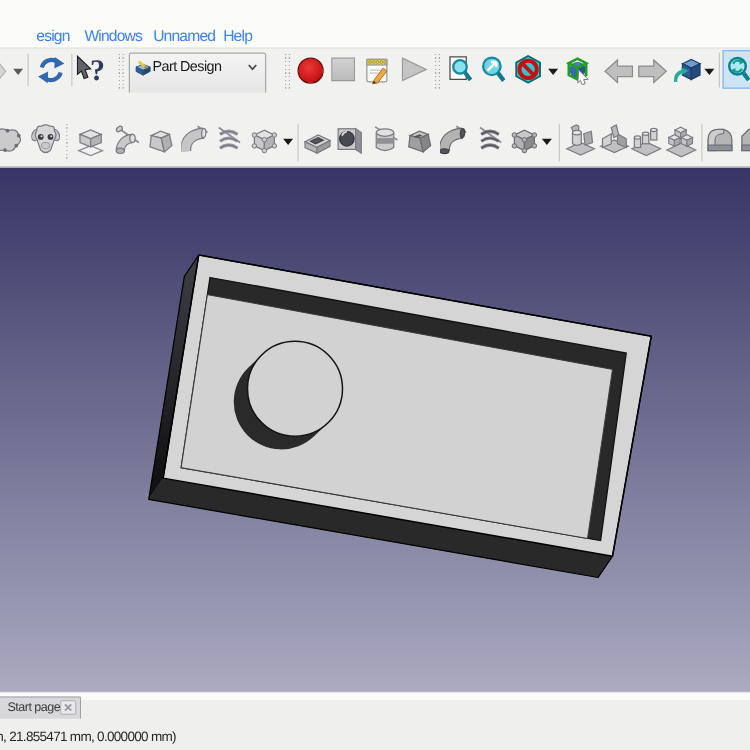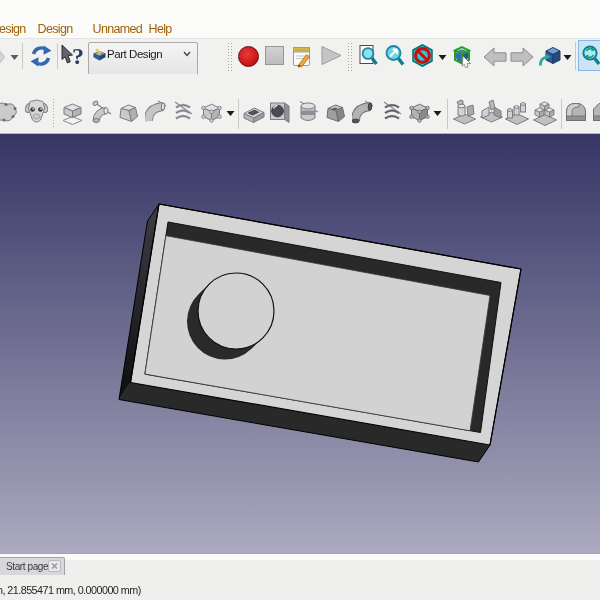--- a/index.html
+++ b/index.html
@@ -1,28 +1,28 @@
 <!DOCTYPE html>
 <html><head>
 <meta charset="utf-8">
 <style>
   * { margin:0; padding:0; box-sizing:border-box; }
   html,body { width:600px; height:600px; overflow:hidden; font-family:"Liberation Sans", sans-serif; }
   #app { position:relative; width:600px; height:600px; background:#f1f1ef; }
   
   #menubar { position:absolute; left:0; top:0; width:600px; height:38px; background:#fbfbfa; }
-  #menubar span { position:absolute; top:22px; font-size:12.5px; letter-spacing:-0.65px; color:#a16207; }
+  #menubar span { position:absolute; top:22px; font-size:12.5px; letter-spacing:-0.65px; color:#3b82f6;margin-left:30px; }
   
   #row1 { position:absolute; left:0; top:38px; width:600px; height:36px; background:#f1f1ef; border-top:1px solid #e3e3e1; }
   #row2 { position:absolute; left:0; top:74px; width:600px; height:60px; background:#f1f1ef; border-bottom:1px solid #b4b4b2; }
   .ic { position:absolute; }
   .vsep { position:absolute; width:1px; background:#c9c9c7; }
   .dsep { position:absolute; width:1px; background:repeating-linear-gradient(#aaa 0 1px, transparent 1px 3px); }
   
-  #combo { position:absolute; left:88px; top:42px; width:110px; height:36px;
+  #combo { position:absolute; left:103px; top:42px; width:110px; height:36px;
            background:linear-gradient(#f4f4f4,#e4e4e4); border:1px solid #a9a9a9; border-radius:2px; }
   #combo .lbl { position:absolute; left:18px; top:5px; font-size:11.5px; letter-spacing:-0.45px; color:#1b1b1b; }
   #combo .chev { position:absolute; right:6px; top:8px; width:8px; height:6px; }
   
   #viewport { position:absolute; left:0; top:134px; width:600px; height:419px; }
   
   #bottom { position:absolute; left:0; top:553px; width:600px; height:63px; background:#efefed; }
   #bottom .topline { position:absolute; left:0; top:0; width:600px; height:1px; background:#a5a5b2; }
   #bottom .white { position:absolute; left:0; top:1px; width:600px; height:6px; background:#fafaf9; }
   .tab0 { position:absolute; left:-9px; top:4px; width:74px; height:17.5px; background:#d8d8dc;
@@ -32,21 +32,21 @@
           border:1px solid #9f9fa4; border-bottom:none; border-radius:2px 2px 0 0; }
   .tab1 span { position:absolute; left:37px; top:3.5px; font-size:10.8px; letter-spacing:-0.45px; color:#1b1b1b; }
   #statustext { position:absolute; left:-6px; top:584px; font-size:10.8px; letter-spacing:-0.55px; color:#262626; }
 </style>
 </head>
 <body>
 <div id="app">
 
   <div id="menubar">
     <span style="left:-1px">esign</span>
-    <span style="left:37.5px">Design</span>
+    <span style="left:37.5px">Windows</span>
     <span style="left:92.5px">Unnamed</span>
     <span style="left:148.5px">Help</span>
   </div>
 
   <div id="row1">
     <svg class="ic" style="left:-9px;top:9px" width="15" height="18">
         <polygon points="0,1 7,1 13.5,9 7,17 0,17 5.5,9" fill="#d6d6d6" stroke="#b4b4b4"></polygon>
       </svg>
     <svg class="ic" style="left:10px;top:15px" width="9" height="7">
         <polygon points="0.5,1 8.5,1 4.5,6" fill="#5a5a5a"></polygon>

